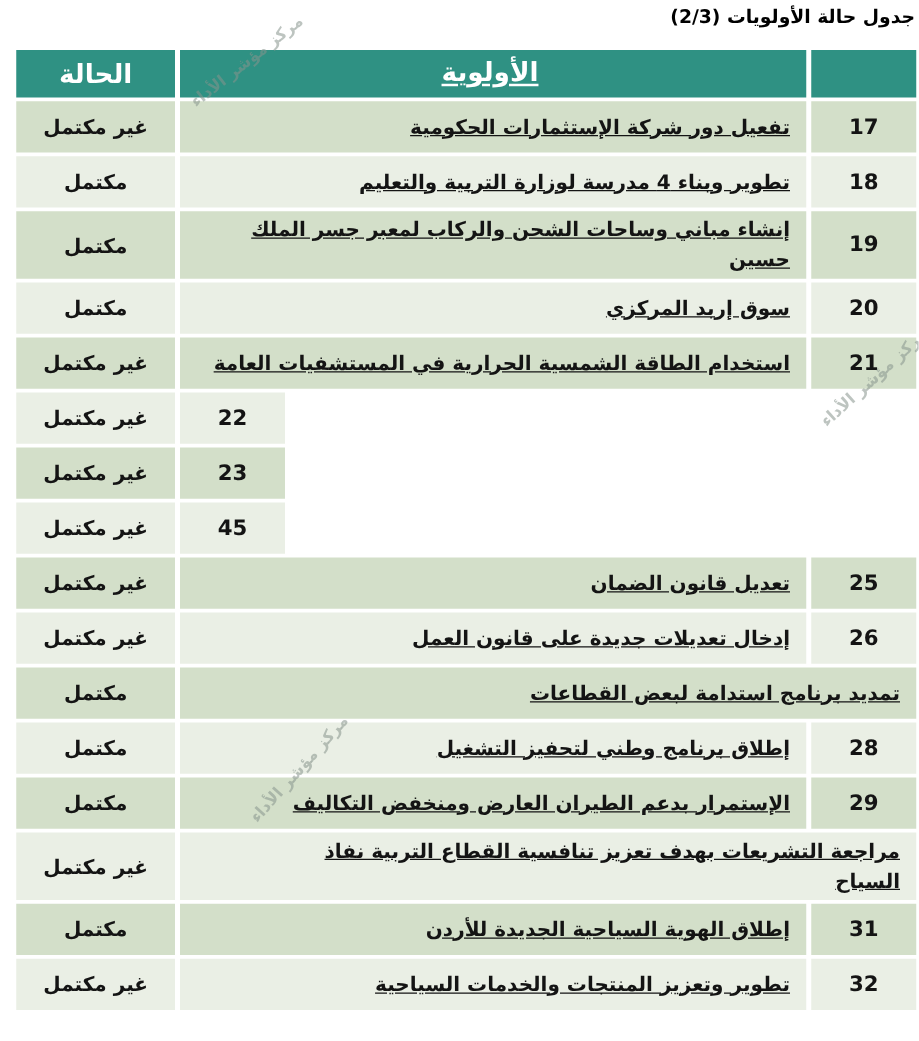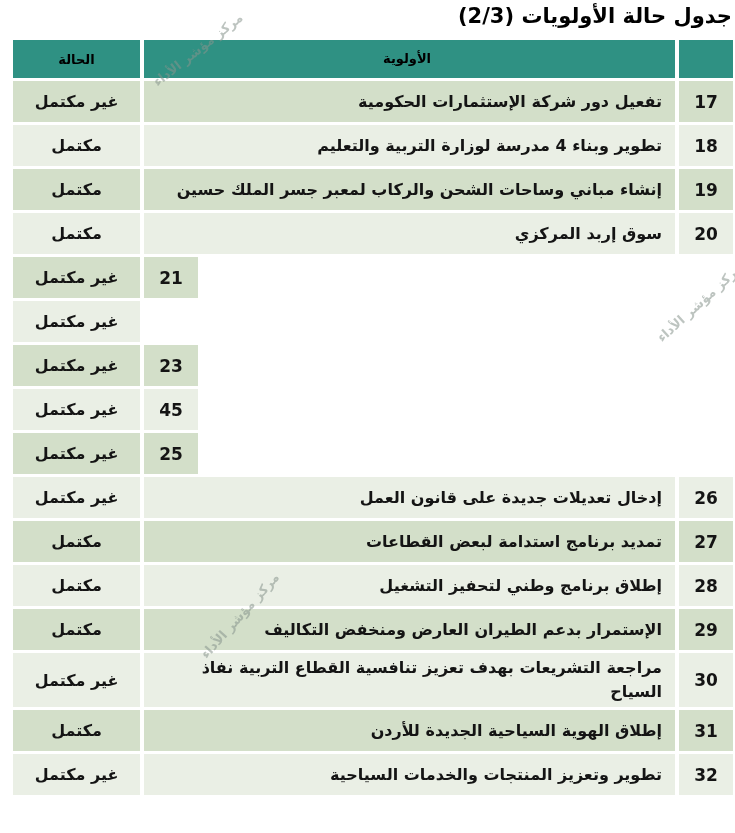--- a/index.html
+++ b/index.html
@@ -8,21 +8,21 @@
     position:relative;
     width:735px; height:833px;
     background:#ffffff;
     font-family:"DejaVu Sans","Liberation Sans",sans-serif;
     overflow:hidden;
   }
   .title {
     position:absolute;
     top:4px; right:3px;
     direction:rtl;
-    font-size:21px;
+    font-size:15px;
     font-weight:bold;
     color:#000000;
     white-space:nowrap;
   }
   .table {
     position:absolute;
     top:40px; left:13px;
     width:720px;
     display:flex;
     flex-direction:column;
@@ -44,31 +44,32 @@
   }
   .priority-col {
     flex:1;
     direction:rtl;
     justify-content:flex-start;
     text-align:right;
     padding:3px 13px 3px 8px;
     font-size:16px;
     line-height:1.5;
     white-space:pre-line;
+    text-decoration:underline;
   }
   .num-col {
-    width:54px; flex:none;
+    width:84px; flex:none;
     justify-content:center;
     font-size:17px;
   }
   .header-row { height:38px; }
   .header-row .cell {
     background:#2f9183;
-    color:#000000;
-    font-size:13px;
+    color:#ffffff;
+    font-size:21px;
   }
   .trow.data { min-height:41px; }
   .trow.odd  .cell { background:#d3dfc9; }
   .trow.even .cell { background:#eaefe5; }
   .wm {
     position:absolute;
     direction:rtl;
     font-size:13px;
     font-weight:bold;
     color:rgba(135,148,140,0.55);
@@ -109,62 +110,63 @@
     <div class="cell priority-col">إنشاء مباني وساحات الشحن والركاب لمعبر جسر الملك حسين</div>
     <div class="cell num-col">19</div>
   </div>
         <div class="trow data even">
     <div class="cell status-col">مكتمل</div>
     <div class="cell priority-col">سوق إربد المركزي</div>
     <div class="cell num-col">20</div>
   </div>
         <div class="trow data odd">
     <div class="cell status-col">غير مكتمل</div>
+    <div class="cell priority-col">استخدام الطاقة الشمسية الحرارية في المستشفيات العامة</div>
     <div class="cell num-col">21</div>
   </div>
         <div class="trow data even">
     <div class="cell status-col">غير مكتمل</div>
+    <div class="cell num-col">22</div>
   </div>
         <div class="trow data odd">
     <div class="cell status-col">غير مكتمل</div>
     <div class="cell num-col">23</div>
   </div>
         <div class="trow data even">
     <div class="cell status-col">غير مكتمل</div>
     <div class="cell num-col">45</div>
   </div>
         <div class="trow data odd">
     <div class="cell status-col">غير مكتمل</div>
+    <div class="cell priority-col">تعديل قانون الضمان</div>
     <div class="cell num-col">25</div>
   </div>
         <div class="trow data even">
     <div class="cell status-col">غير مكتمل</div>
     <div class="cell priority-col">إدخال تعديلات جديدة على قانون العمل</div>
     <div class="cell num-col">26</div>
   </div>
         <div class="trow data odd">
     <div class="cell status-col">مكتمل</div>
     <div class="cell priority-col">تمديد برنامج استدامة لبعض القطاعات</div>
-    <div class="cell num-col">27</div>
   </div>
         <div class="trow data even">
     <div class="cell status-col">مكتمل</div>
     <div class="cell priority-col">إطلاق برنامج وطني لتحفيز التشغيل</div>
     <div class="cell num-col">28</div>
   </div>
         <div class="trow data odd">
     <div class="cell status-col">مكتمل</div>
     <div class="cell priority-col">الإستمرار بدعم الطيران العارض ومنخفض التكاليف</div>
     <div class="cell num-col">29</div>
   </div>
         <div class="trow data even">
     <div class="cell status-col">غير مكتمل</div>
     <div class="cell priority-col">مراجعة التشريعات بهدف تعزيز تنافسية القطاع التربية نفاذ
 السياح</div>
-    <div class="cell num-col">30</div>
   </div>
         <div class="trow data odd">
     <div class="cell status-col">مكتمل</div>
     <div class="cell priority-col">إطلاق الهوية السياحية الجديدة للأردن</div>
     <div class="cell num-col">31</div>
   </div>
         <div class="trow data even">
     <div class="cell status-col">غير مكتمل</div>
     <div class="cell priority-col">تطوير وتعزيز المنتجات والخدمات السياحية</div>
     <div class="cell num-col">32</div>

